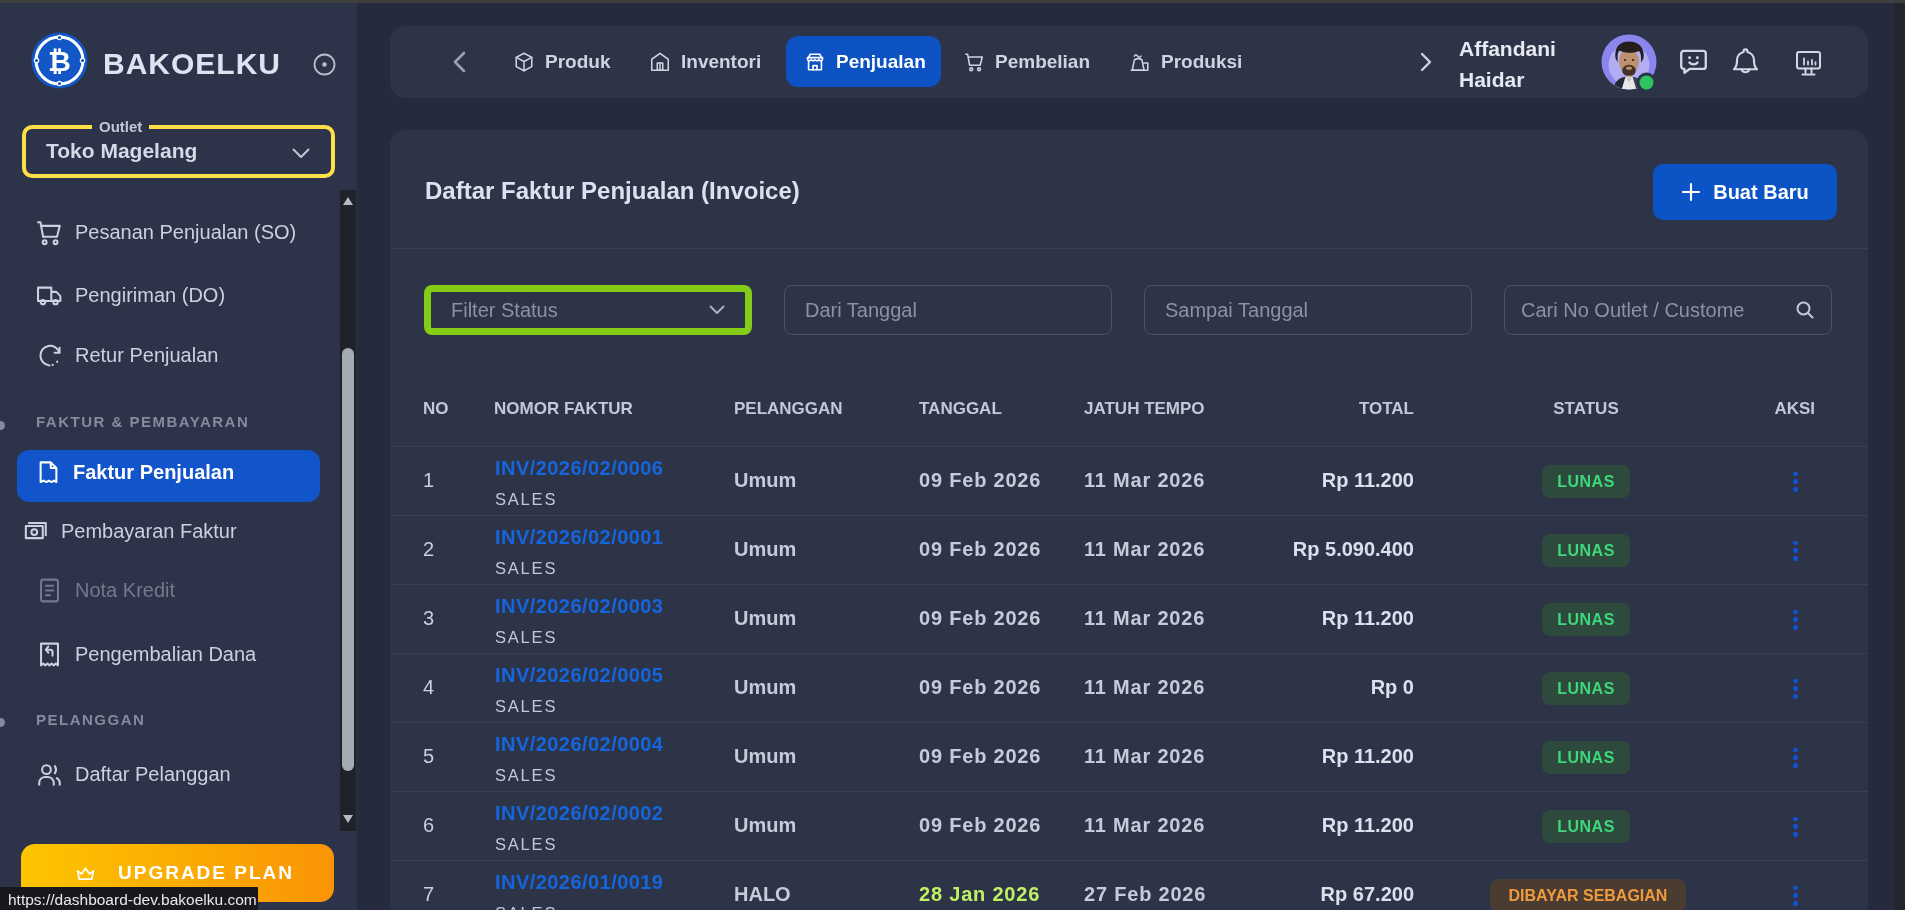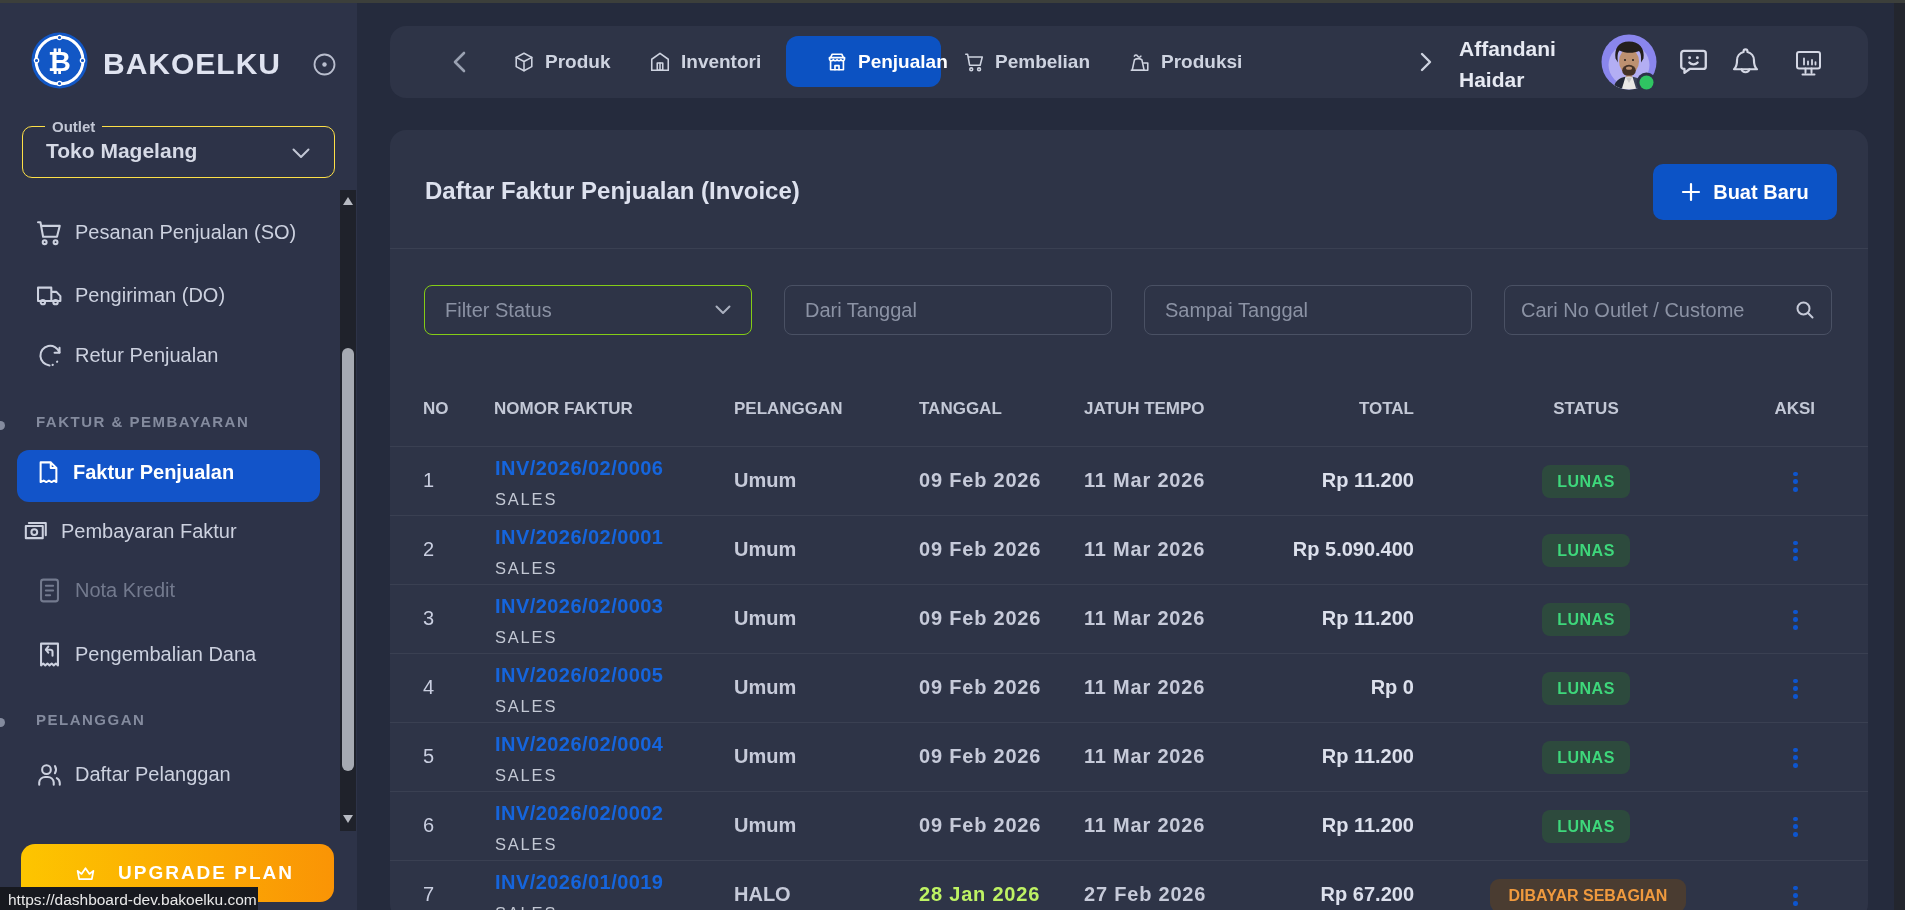--- a/index.html
+++ b/index.html
@@ -35,21 +35,21 @@
         <circle cx="5.5" cy="28.5" r="2.2"></circle>
     </g>
     <text x="28.5" y="38.5" text-anchor="middle" font-family="Liberation Sans" font-size="28" font-weight="bold" fill="#ffffff">₿</text>
   </svg>
   <div class="abs" style="left:103px;top:44px;font-size:30px;font-weight:bold;color:#dfe3f0;letter-spacing:1px">BAKOELKU</div>
   <svg class="abs" style="left:313px;top:50px" width="23" height="23" viewBox="0 0 23 23" fill="none" stroke="#b9bece" stroke-width="1.8">
     <circle cx="11.5" cy="11.5" r="10"></circle>
       <circle cx="11.5" cy="11.5" r="2.2" fill="#b9bece" stroke="none"></circle>
   </svg>
 
-  <fieldset class="abs" style="left:22px;top:115px;width:313px;height:60px;border:1px solid #fde047;border-radius:10px;">
+  <fieldset class="abs" style="left:22px;top:115px;width:313px;height:60px;border:4px solid #fde047;border-radius:10px;padding-left:44px;">
     <legend style="margin-left:22px;padding:0 7px;font-size:15px;color:#c2c7d5;font-weight:bold;">Outlet</legend>
   </fieldset>
   <div class="abs" style="left:46px;top:136px;font-size:21px;color:#d6dae6;font-weight:bold;">Toko Magelang</div>
   <svg class="abs" style="left:292px;top:145px" width="18" height="11" viewBox="0 0 18 11" fill="none" stroke="#c2c7d5" stroke-width="2" stroke-linecap="round" stroke-linejoin="round">
       <path d="M1.5 1.5 L9 9 L16.5 1.5"></path>
     </svg>
 
   <div class="mitem" style="left:35px;top:215px;">
     <svg width="29" height="29" viewBox="0 0 24 24" fill="none" stroke="#ccd1df" stroke-width="1.7" stroke-linecap="round" stroke-linejoin="round">
         <circle cx="8" cy="20" r="1.6"></circle>
@@ -153,21 +153,21 @@
   <div class="navitem" style="left:259px;text-align:center;">
     <svg width="22" height="22" viewBox="0 0 24 24" fill="none" stroke="#ced3e0" stroke-width="1.7" stroke-linecap="round" stroke-linejoin="round">
         <path d="M3 21V9l9-6.5L21 9v12"></path>
         <path d="M3 21h18"></path>
         <rect x="9" y="13" width="6" height="8"></rect>
         <path d="M12 13v8"></path>
       </svg>
     <span>Inventori</span>
   </div>
   <div class="abs" style="left:396px;top:10px;width:155px;height:51px;background:#0c52c2;border-radius:12px;"></div>
-  <div class="navitem" style="left:436px;color:#ffffff;">
+  <div class="navitem" style="left:414px;color:#ffffff;">
     <svg width="22" height="22" viewBox="0 0 24 24" fill="none" stroke="#ffffff" stroke-width="1.8" stroke-linecap="round" stroke-linejoin="round">
         <path d="M5 7.2 6.8 3.5h10.4L19 7.2"></path>
         <path d="M5 11.5v9h14v-9"></path>
         <path d="M9.8 20.5v-4.6h4.4v4.6"></path>
         <path d="M3.8 7.2h16.4v1.6a1.9 1.9 0 0 1-2 1.8 2.3 2.3 0 0 1-2-1.2 2.3 2.3 0 0 1-2.1 1.2 2.3 2.3 0 0 1-2.05-1.2 2.3 2.3 0 0 1-2.1 1.2 2.3 2.3 0 0 1-2-1.2 2.3 2.3 0 0 1-2.05 1.2 1.9 1.9 0 0 1-2.1-1.8z"></path>
       </svg>
     <span>Penjualan</span>
   </div>
   <div class="navitem" style="left:573px;">
     <svg width="22" height="22" viewBox="0 0 24 24" fill="none" stroke="#ced3e0" stroke-width="1.7" stroke-linecap="round" stroke-linejoin="round">
@@ -233,21 +233,21 @@
 <div class="panel" id="card" style="left:390px;top:130px;width:1478px;height:790px;">
   <div class="abs" style="left:35px;top:47px;font-size:24px;font-weight:bold;color:#dde1ee;">Daftar Faktur Penjualan (Invoice)</div>
   <div class="abs" style="left:1263px;top:34px;width:184px;height:56px;background:#0c53c6;border-radius:10px;display:flex;align-items:center;justify-content:center;gap:12px;">
     <svg width="20" height="20" viewBox="0 0 20 20" fill="none" stroke="#ffffff" stroke-width="2.2" stroke-linecap="round">
         <path d="M10 2v16M2 10h16"></path>
       </svg>
     <span style="color:#fff;font-size:20px;font-weight:bold;">Buat Baru</span>
   </div>
   <div class="abs" style="left:0;top:118px;width:1478px;height:1px;background:#3a4052;"></div>
 
-  <div class="abs" style="left:34px;top:155px;width:328px;height:50px;border:1px solid #84cc16;border-radius:8px;color:#8b92a4;font-size:20px;display:flex;align-items:center;padding:0 20px;justify-content:space-between;">
+  <div class="abs" style="left:34px;top:155px;width:328px;height:50px;border:7px solid #84cc16;border-radius:8px;color:#8b92a4;font-size:20px;display:flex;align-items:center;padding:0 20px;justify-content:space-between;">
       <span>Filter Status</span>
     <svg width="16" height="10" viewBox="0 0 16 10" fill="none" stroke="#aab0bf" stroke-width="2" stroke-linecap="round" stroke-linejoin="round">
         <path d="M1.5 1.5 8 8l6.5-6.5"></path>
       </svg>
   </div>
   <div class="abs" style="left:754px;top:155px;width:328px;height:50px;border:1px solid #4a5164;border-radius:8px;color:#8b92a4;font-size:20px;display:flex;align-items:center;padding:0 20px;">Sampai Tanggal</div>
   <div class="abs" style="left:394px;top:155px;width:328px;height:50px;border:1px solid #4a5164;border-radius:8px;color:#8b92a4;font-size:20px;display:flex;align-items:center;padding:0 20px;">Dari Tanggal</div>
   <div class="abs" style="left:1114px;top:155px;width:328px;height:50px;border:1px solid #4a5164;border-radius:8px;color:#8b92a4;font-size:20px;display:flex;align-items:center;padding:0 16px;justify-content:space-between;">
       <span>Cari No Outlet / Custome</span>
     <svg width="20" height="20" viewBox="0 0 20 20" fill="none" stroke="#c6cad8" stroke-width="2" stroke-linecap="round">

